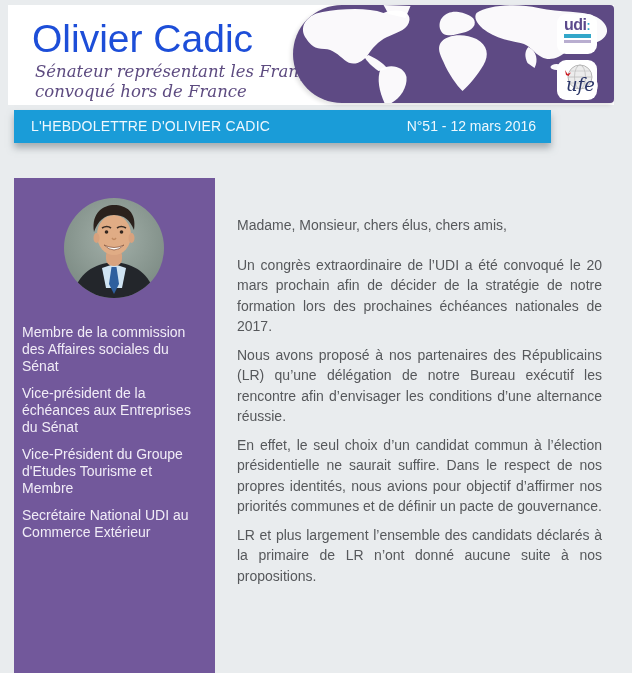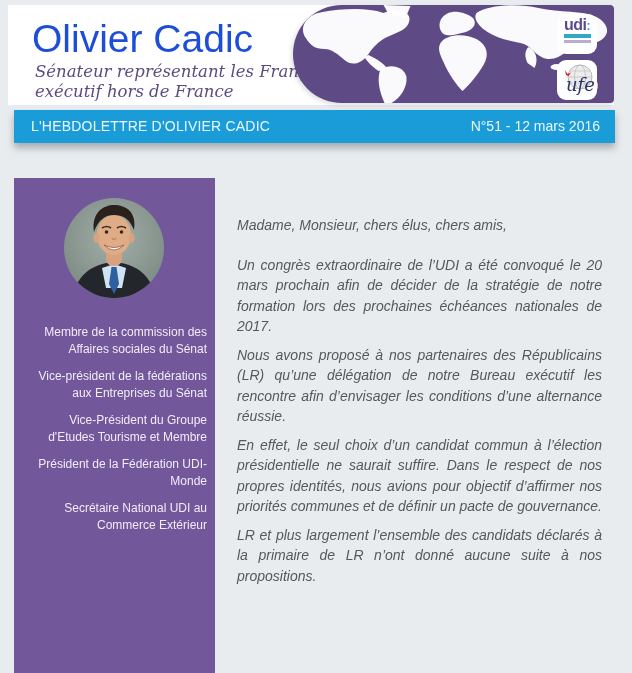--- a/index.html
+++ b/index.html
@@ -41,60 +41,60 @@
   .udi-inner{position:absolute;left:0;top:0;width:100%;height:100%;text-align:center;}
   .udi-text{
     display:inline-block;margin-top:3px;
     font-size:16px;font-weight:bold;color:#5c4a8c;letter-spacing:-0.5px;line-height:16px;
   }
   .udi-dots{color:#2aa6c9;font-weight:bold;font-size:12px;}
   .udi-underline{width:27px;height:4px;background:#33a7c9;margin:0 auto 2px auto;}
   .udi-tagline{width:27px;height:2.5px;background:#b9aed0;margin:0 auto;}
   
   .banner{
-    position:absolute;left:14px;top:110px;width:601px;height:33px;
+    position:absolute;left:14px;top:110px;width:537px;height:33px;
     background:#1a9cd8;color:#eef8fe;
     box-shadow:0 5px 7px rgba(110,120,126,0.55);
   }
   .banner-title{
     position:absolute;left:17px;top:0;line-height:33px;font-size:14px;letter-spacing:0.2px;
   }
   .banner-issue{
     position:absolute;right:15px;top:0;line-height:33px;font-size:14px;
   }
   
   .sidebar{
     position:absolute;left:14px;top:178px;width:201px;height:495px;
     background:#72589b;
   }
   .avatar{
     position:absolute;left:50px;top:20px;width:100px;height:100px;
     border-radius:50%;overflow:hidden;
   }
   .roles{position:absolute;top:146px;left:8px;right:8px;}
   .role{
-    font-size:12px;line-height:17px;margin-bottom:10px;
-    text-align:right;color:#f1ecf7;
+    font-size:14px;line-height:17px;margin-bottom:10px;
+    text-align:left;color:#f1ecf7;
   }
   
   .letter{position:absolute;left:237px;top:215px;width:365px;}
   .letter p{
     margin:0 0 8px 0;font-size:14px;line-height:20.5px;
-    text-align:justify;color:#56585b;font-style:italic;
+    text-align:justify;color:#56585b;
   }
   .letter p.salutation{margin-bottom:19px;text-align:left;}
 </style>
 </head>
 <body>
 
 <div class="header-panel">
   <div class="page-title">Olivier Cadic</div>
   <div class="page-subtitle">
     <div>Sénateur représentant les Français</div>
-    <div>exécutif hors de France</div>
+    <div>convoqué hors de France</div>
   </div>
 </div>
 
 <div class="map-panel">
   <svg class="worldmap" viewBox="0 0 330 98" preserveAspectRatio="xMidYMid slice" aria-hidden="true">
     <g fill="#ffffff" fill-opacity="0.97">
       <path d="M18,34 C10,24 16,10 34,7 C52,4 78,2 95,8 C108,3 122,6 121,15 C120,24 110,27 101,31 C93,34 86,40 80,49 C74,58 64,62 56,55 C50,50 44,44 36,44 C26,44 22,40 18,34 Z"></path>
       <path d="M95,0 L122,1 L117,13 L100,9 Z"></path>
       <path d="M80,50 C88,54 95,58 99,64 L90,66 C83,61 78,56 76,52 Z"></path>
       <path d="M92,64 C103,58 116,62 118,72 C119,82 112,93 103,98 L96,98 C91,87 88,74 92,64 Z"></path>
@@ -157,23 +157,22 @@
       <path d="M38,30 Q43,27 47,30" stroke="#3a2d25" stroke-width="1.6" fill="none"></path>
       <path d="M53,30 Q57,27 62,30" stroke="#3a2d25" stroke-width="1.6" fill="none"></path>
       <circle cx="42.5" cy="34" r="1.8" fill="#33261f"></circle>
       <circle cx="57.5" cy="34" r="1.8" fill="#33261f"></circle>
       <path d="M48,40 Q50,43 52,40" stroke="#c08960" stroke-width="1.4" fill="none"></path>
       <path d="M40,47 Q50,57 60,47 Q50,52 40,47 Z" fill="#ffffff" stroke="#8a5a43" stroke-width="0.8"></path>
     </svg>
   </div>
   <div class="roles">
     <div class="role">Membre de la commission des Affaires sociales du Sénat</div>
-    <div class="role">Vice-président de la fédérations aux Entreprises du Sénat</div>
+    <div class="role">Vice-président de la échéances aux Entreprises du Sénat</div>
     <div class="role">Vice-Président du Groupe d'Etudes Tourisme et Membre</div>
-    <div class="role">Président de la Fédération UDI-Monde</div>
     <div class="role">Secrétaire National UDI au Commerce Extérieur</div>
   </div>
 </div>
 
 <div class="letter">
   <p class="salutation">Madame, Monsieur, chers élus, chers amis,</p>
   <p>Un congrès extraordinaire de l’UDI a été convoqué le 20 mars prochain afin de décider de la stratégie de notre formation lors des prochaines échéances nationales de 2017.</p>
   <p>Nous avons proposé à nos partenaires des Républicains (LR) qu’une délégation de notre Bureau exécutif les rencontre afin d’envisager les conditions d’une alternance réussie.</p>
   <p>En effet, le seul choix d’un candidat commun à l’élection présidentielle ne saurait suffire. Dans le respect de nos propres identités, nous avions pour objectif d’affirmer nos priorités communes et de définir un pacte de gouvernance.</p>
   <p>LR et plus largement l’ensemble des candidats déclarés à la primaire de LR n’ont donné aucune suite à nos propositions.</p>

